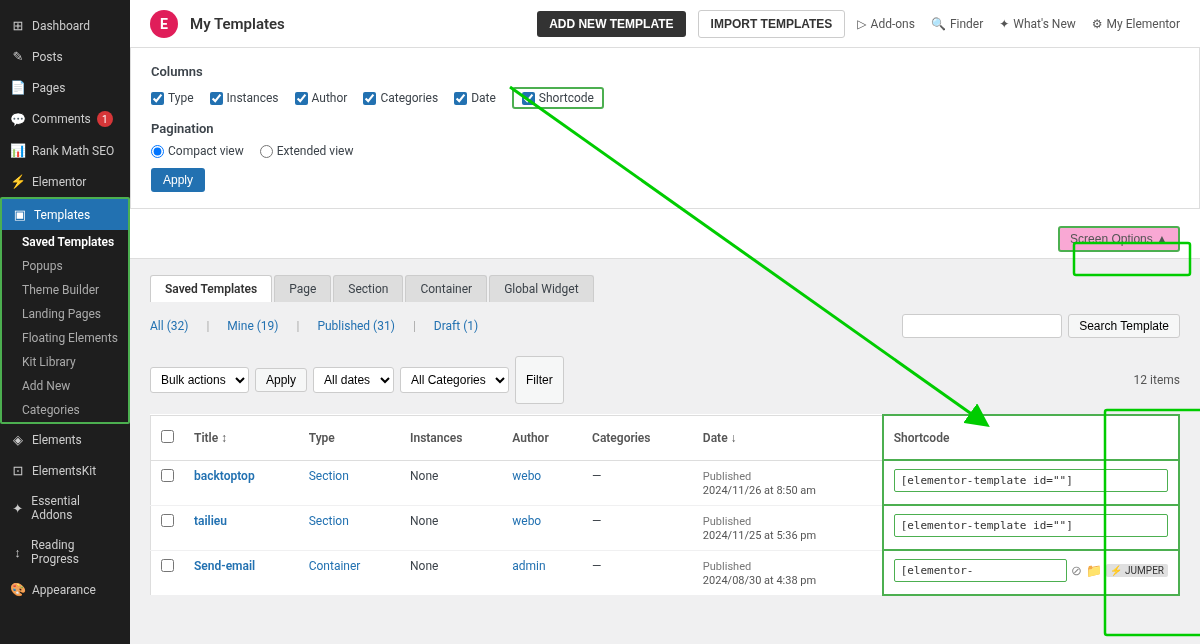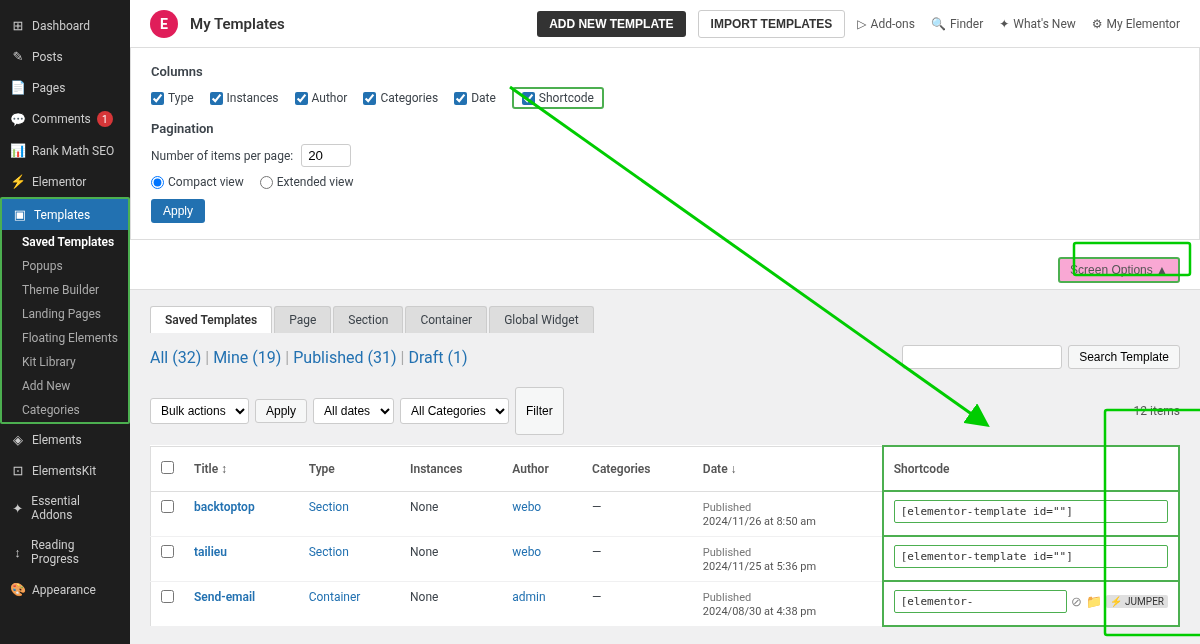--- a/index.html
+++ b/index.html
@@ -43,21 +43,21 @@
 
     
     .content { flex: 1; overflow-y: auto; padding: 16px 20px; background: #f0f0f1; }
 
     
     .tabs { display: flex; gap: 2px; margin-bottom: 12px; }
     .tab { padding: 6px 14px; background: #ddd; border: 1px solid #ccc; border-bottom: none; cursor: pointer; font-size: 12px; border-radius: 3px 3px 0 0; }
     .tab.active { background: #fff; border-color: #ccc; color: #333; font-weight: 600; }
 
     
-    .filter-links { display: flex; align-items: center; gap: 4px; margin-bottom: 10px; font-size: 16px; }
+    .filter-links { display: flex; align-items: center; gap: 18px; margin-bottom: 10px; font-size: 12px; }
     .filter-links a { color: #2271b1; text-decoration: none; }
     .filter-links .sep { color: #aaa; }
 
     
     .search-bar { display: flex; justify-content: flex-end; gap: 6px; margin-bottom: 10px; }
     .search-input { border: 1px solid #ccc; padding: 4px 8px; border-radius: 3px; font-size: 12px; width: 160px; }
     .search-btn { background: #f6f7f7; border: 1px solid #ccc; padding: 4px 10px; border-radius: 3px; cursor: pointer; font-size: 12px; }
 
     
     .action-bar { display: flex; align-items: center; gap: 6px; margin-bottom: 10px; }
@@ -187,24 +187,20 @@
         <input type="checkbox" checked="" style=""> 
           <span>Date</span>
       </label>
       <label class="checkbox-item highlighted" style="border: 2px solid #4caf50; padding: 2px 8px; border-radius: 3px;">
         <input type="checkbox" checked="" style=""> 
           <span>Shortcode</span>
       </label>
     </div>
     <div style="height:8px;"></div>
     <h4>Pagination</h4>
-    <div class="pagination-row">
-      <label>Number of items per page:</label>
-      <input type="text" value="20" style="width: 50px; border: 1px solid rgb(204, 204, 204); padding: 3px 6px; border-radius: 3px;">
-    </div>
     <div class="view-mode-row">
       <label class="radio-item">
         <input type="radio" name="view" checked="" style=""> 
           <span>Compact view</span>
       </label>
       <label class="radio-item">
         <input type="radio" name="view" style=""> 
           <span>Extended view</span>
       </label>
     </div>

